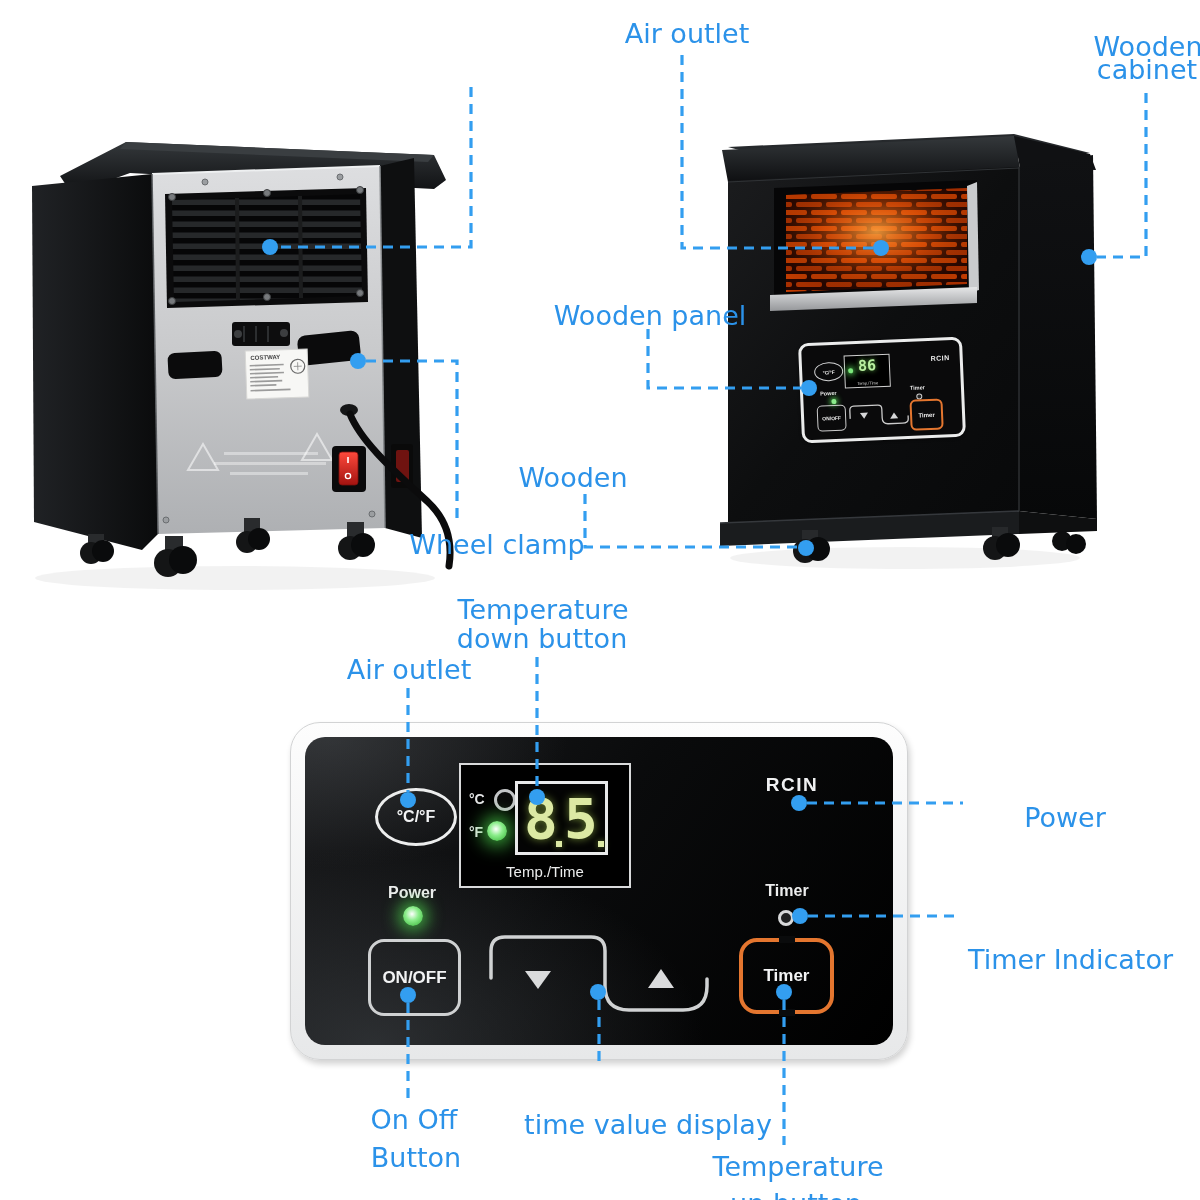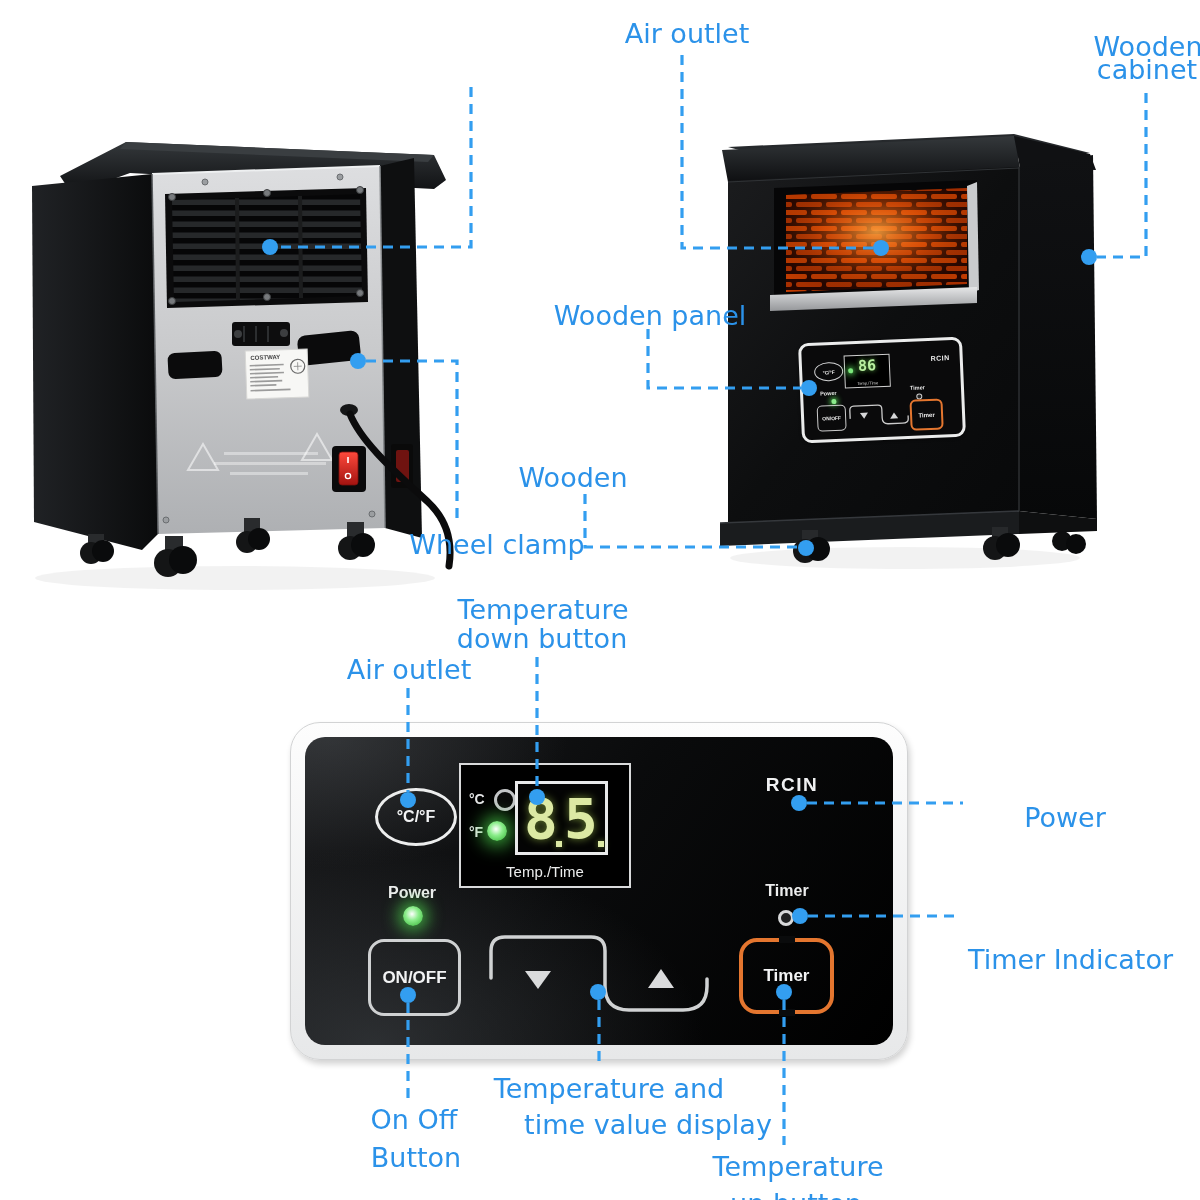--- a/index.html
+++ b/index.html
@@ -345,21 +345,20 @@
   <div class="lbl" style="left:650px;top:301px;">Wooden panel</div>
   <div class="lbl" style="left:573px;top:463px;">Wooden</div>
   <div class="lbl" style="left:497px;top:530px;">Wheel clamp</div>
   <div class="lbl" style="left:543px;top:595px;">Temperature</div>
   <div class="lbl" style="left:542px;top:624px;">down button</div>
   <div class="lbl" style="left:409px;top:655px;">Air outlet</div>
   <div class="lbl" style="left:1065px;top:803px;">Power</div>
   <div class="lbl lbl-left" style="left:968px;top:902px;margin-top:43px;">Timer Indicator</div>
   <div class="lbl" style="left:414px;top:1105px;">On Off</div>
   <div class="lbl" style="left:416px;top:1143px;text-align:right;">Button</div>
-  <div class="lbl" style="left:609px;top:1074px;">Temperature and</div>
   <div class="lbl" style="left:606px;top:1110px;margin-left:42px;">time value display</div>
   <div class="lbl" style="left:798px;top:1152px;">Temperature</div>
   <div class="lbl" style="left:796px;top:1189px;">up button</div>
 
   <svg class="callouts" width="1200" height="1200" viewBox="0 0 1200 1200">
     <g stroke="#339ef0" stroke-width="3.2" stroke-dasharray="10 7" fill="none">
       <polyline points="471,87 471,247 276,247"></polyline>
       <polyline points="682,55 682,248 873,248"></polyline>
       <polyline points="1146,93 1146,257 1097,257"></polyline>
       <polyline points="648,329 648,388 801,388"></polyline>

